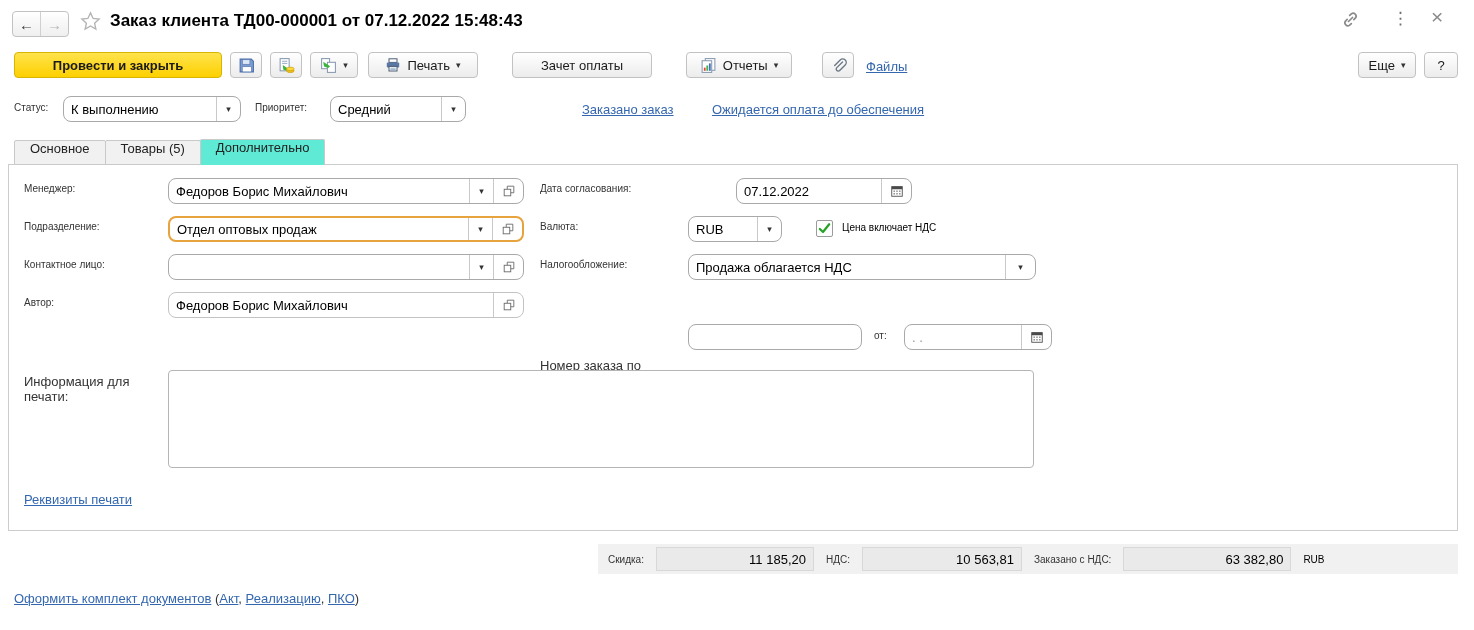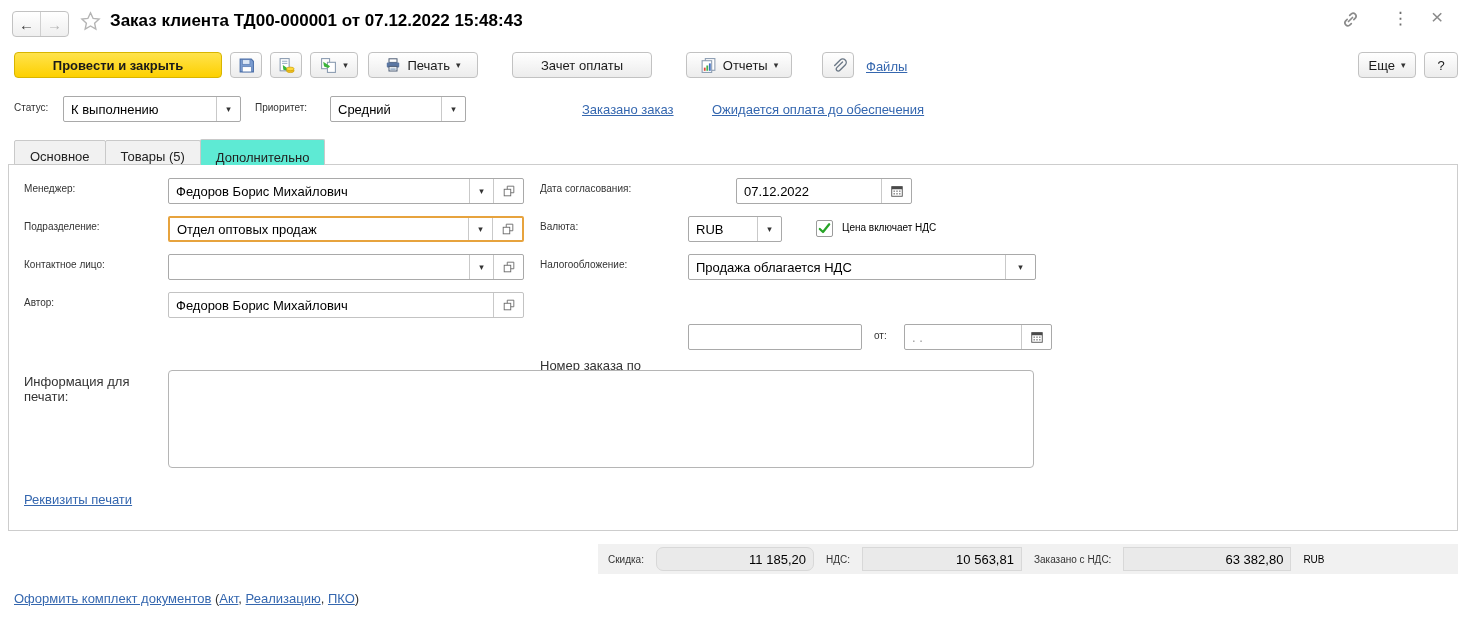--- a/index.html
+++ b/index.html
@@ -16,34 +16,34 @@
 
   
   .nav-group { display:flex; border:1px solid #c2c2c2; border-radius:4px; overflow:hidden; background:linear-gradient(#ffffff,#efefef); height:26px; width:57px; }
   .nav-half { flex:1; display:flex; align-items:center; justify-content:center; font-size:15px; }
   .nav-half + .nav-half { border-left:1px solid #d0d0d0; }
 
   
   .link { color:#3567af; text-decoration:underline; cursor:pointer; }
 
   
-  .field { display:flex; align-items:stretch; background:#fff; border:1px solid #a9a9a9; border-radius:2px; height:26px; }
+  .field { display:flex; align-items:stretch; background:#fff; border:1px solid #a9a9a9; border-radius:8px; height:26px; }
   .field.readonly { border-color:#c3c3c3; }
   .field.focused { border:2px solid #e7a33e; }
   .field .val { flex:1; display:flex; align-items:center; padding:0 7px; color:#000; white-space:nowrap; overflow:hidden; }
   .field .val.muted { color:#9a9a9a; }
   .field .sect { display:flex; align-items:center; justify-content:center; border-left:1px solid #c9c9c9; }
   .w24 { width:24px; } .w30 { width:30px; }
 
   .label { font-size:10px; color:#333; white-space:nowrap;text-align:center; }
   .label-wrap { font-size:13px; color:#333; line-height:15px; }
 
   
   .tabs { display:flex; align-items:flex-end; }
-  .tab { height:25px; padding:0 15px; display:flex; align-items:flex-end; background:#f1f1f1;
+  .tab { height:25px; padding:0 15px; display:flex; align-items:flex-start; background:#f1f1f1;
          border:1px solid #c9c9c9; border-radius:2px 2px 0 0; margin-right:-1px; font-size:13px; color:#222; }
   .tab.active { height:26px; background:#5eead4; border-bottom:none; z-index:3; position:relative; }
 
   .panel { border:1px solid #cdcdcd; background:#fff; }
 
   .totalsbar { background:#f1f1f1; display:flex; align-items:center; padding:0 10px; gap:12px; }
   .tot-field { background:#eaeaea; border:1px solid #d8d8d8; height:24px; display:flex; align-items:center; justify-content:flex-end; padding:0 7px; color:#000; }
 
   textarea.bigtext { width:866px; height:98px; border:1px solid #b5b5b5; border-radius:4px; resize:none;
                      font-family:"Liberation Sans", sans-serif; font-size:13px; padding:4px 6px; outline:none; }
@@ -328,21 +328,21 @@
     </div>
   </div>
 
   <div class="abs label-wrap" style="left:24px; top:374px; width:110px;">Информация для печати:</div>
   <textarea class="abs bigtext" style="left: 168px; top: 370px;"></textarea>
 
   <span class="abs link" style="left:24px; top:492px;">Реквизиты печати</span>
 
   <div class="abs totalsbar" style="left:598px; top:544px; width:860px; height:30px;">
     <span class="label">Скидка:</span>
-    <div class="tot-field" style="width:158px;border-radius:7px;">
+    <div class="tot-field" style="width:158px;">
         <span>11 185,20</span>
       </div>
     <span class="label">НДС:</span>
     <div class="tot-field" style="width:160px;">
         <span>10 563,81</span>
       </div>
     <span class="label">Заказано с НДС:</span>
     <div class="tot-field" style="width:168px;">
         <span>63 382,80</span>
       </div>

